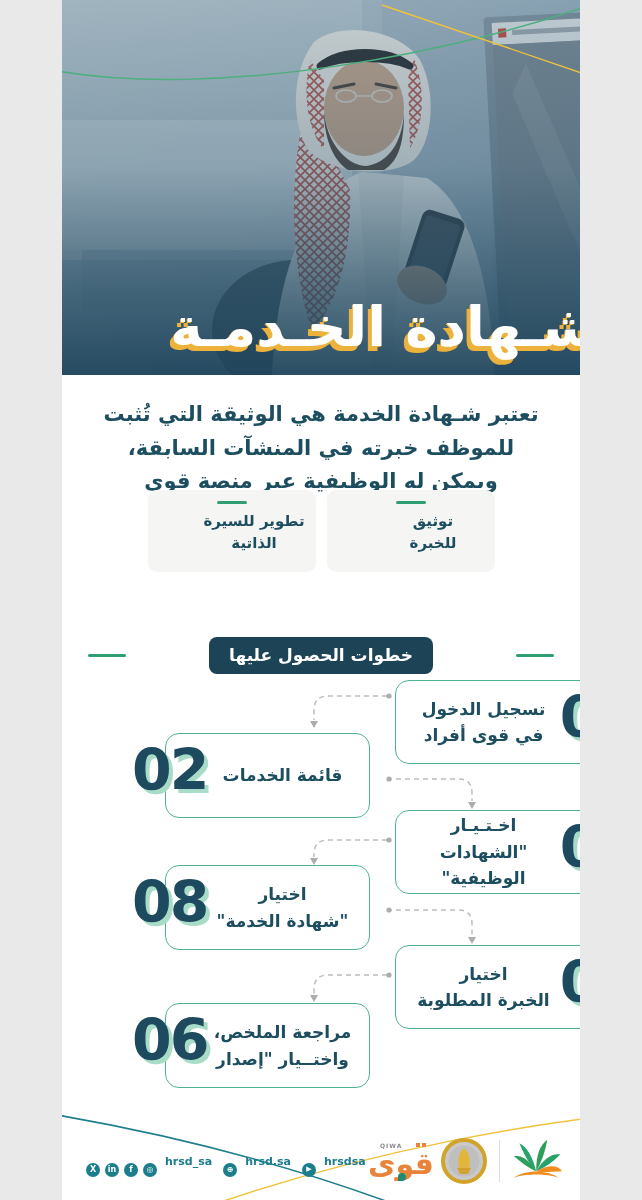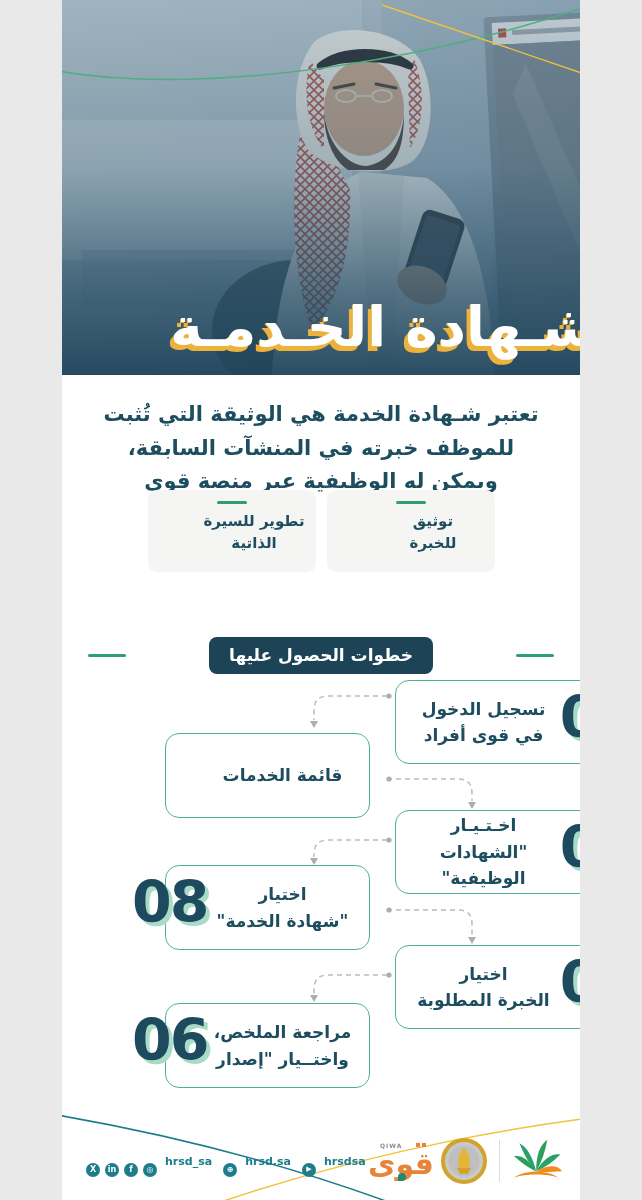--- a/index.html
+++ b/index.html
@@ -209,20 +209,21 @@
 
     <div class="step-card right pos-1">
       <span class="step-num">01</span>
       <span class="txt">
         <span>تسجيل الدخول</span><br>
         <span>في قوى أفراد</span>
       </span>
     </div>
 
     <div class="step-card left pos-2">
+      <span class="step-num">02</span>
       <span class="txt">
         <span>قائمة الخدمات</span>
       </span>
     </div>
 
     <div class="step-card right pos-3">
       <span class="step-num">03</span>
       <span class="txt">
         <span>اخـتـيـار</span><br>
         <span>"الشهادات الوظيفية"</span>

